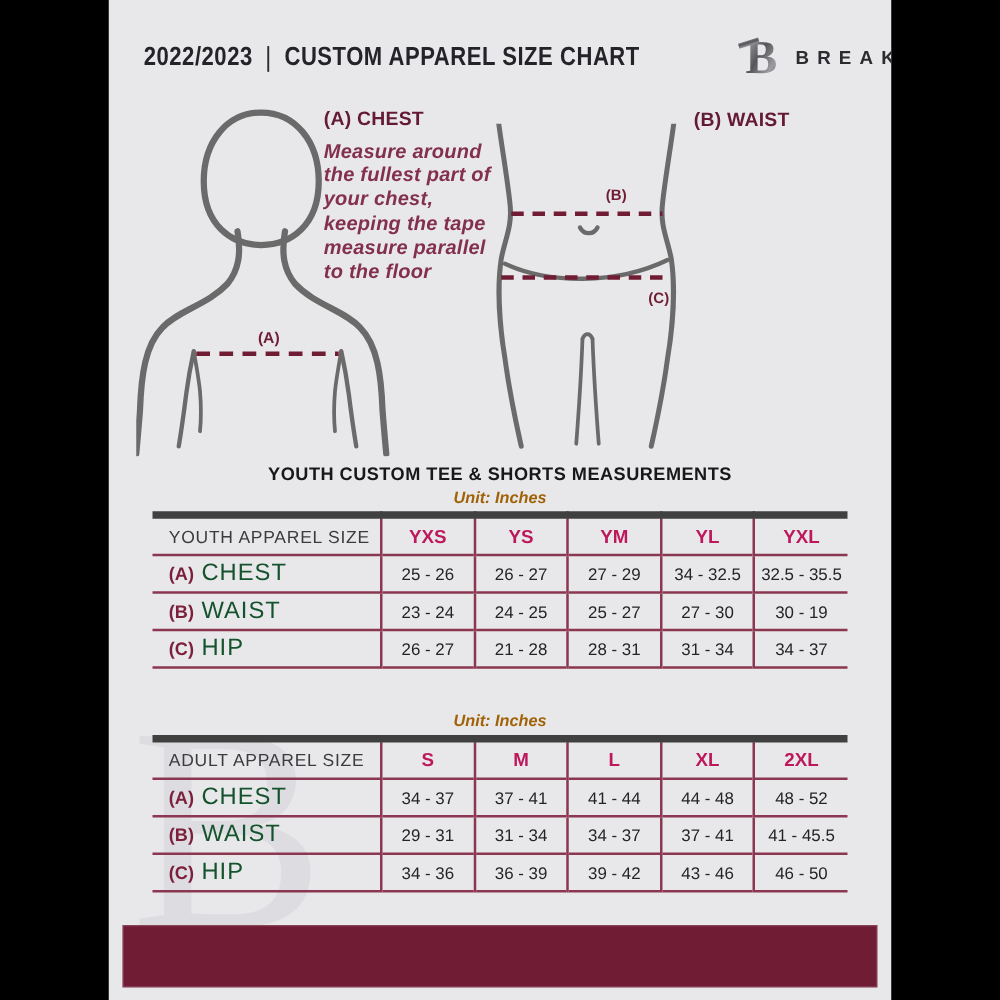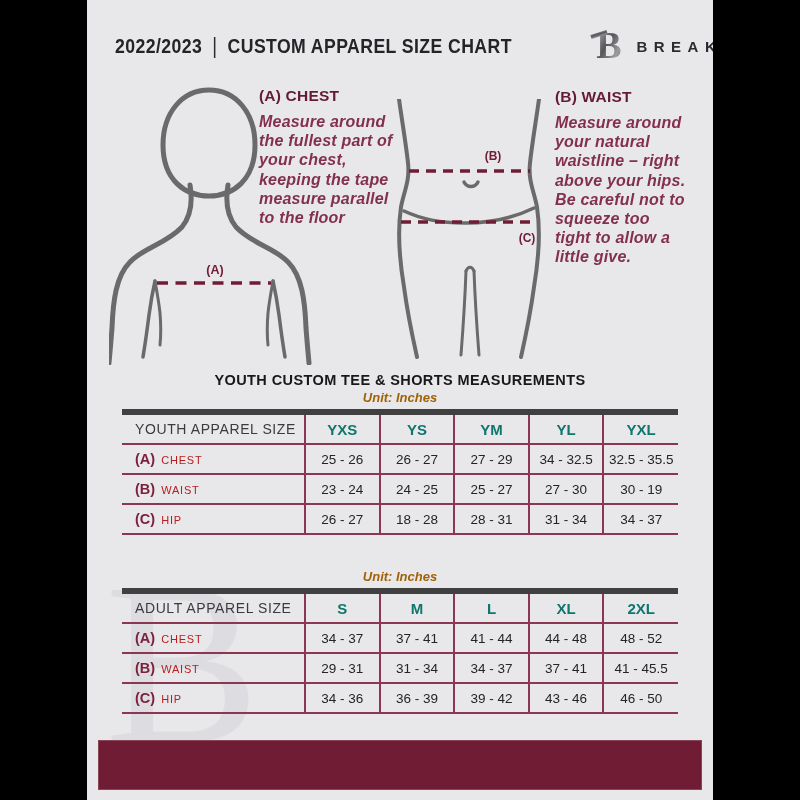--- a/index.html
+++ b/index.html
@@ -38,24 +38,24 @@
 
   
   table { position: absolute; left: 35px; width: 556px; border-collapse: collapse;
     table-layout: fixed; }
   col.c-lbl { width: 183px; }
   thead tr { border-top: 6px solid #404040; border-bottom: 2px solid #8c3751; height: 32px; }
   tbody tr { border-bottom: 2px solid #8c3751; height: 30px; }
   th, td { border-left: 2px solid #8c3751; text-align: center; vertical-align: middle; }
   th:first-child, td:first-child { border-left: none; text-align: left; padding-left: 13px; }
   th.szlbl { font-weight: 400; font-size: 14px; color: #3b3b3f; letter-spacing: .6px; }
-  th.sz { font-weight: 700; font-size: 15px; color: #0f766e; }
+  th.sz { font-weight: 700; font-size: 15px; color: #be185d; }
   td { font-size: 13.5px; color: #242428; }
   td.lbl .k { font-weight: 800; color: #7b1f3b; margin-right: 6px; font-size: 14.5px; }
-  td.lbl .n { font-size: 11px; color: #b91c1c; letter-spacing: .8px; }
+  td.lbl .n { font-size: 19px; color: #14532d; letter-spacing: .8px; }
   .t-youth { top: 409px; }
   .t-adult { top: 588px; }
 
   
   .watermark { position: absolute; left: 18px; top: 548px; font-family: "Liberation Serif", serif;
     font-size: 232px; font-weight: 400; color: rgba(130,130,150,0.10); line-height: 1;
     pointer-events: none; }
   .footer-bar { position: absolute; left: 11px; top: 740px; width: 604px; height: 50px;
     background: #701c34; box-shadow: inset 0 0 0 1px rgba(255,255,255,.18); }
 </style>
@@ -121,21 +121,20 @@
       <path d="M8,123 H144" stroke="#701c34" stroke-width="3.5" stroke-dasharray="10 7" fill="none"></path>
       <text x="134" y="143" text-anchor="middle" font-size="12" font-weight="bold" fill="#701c34">(C)</text>
     </svg>
 
     <div class="inst inst-a">
       <h3>(A) CHEST</h3>
       <p>Measure around the fullest part of your chest, keeping the tape measure parallel to the floor</p>
     </div>
     <div class="inst inst-b">
       <h3>(B) WAIST</h3>
-      <p>Measure around your natural waistline – right above your hips. Be careful not to squeeze too tight to allow a little give.</p>
     </div>
   </div>
 
   <div class="sec-title" style="top:372px;">YOUTH CUSTOM TEE &amp; SHORTS MEASUREMENTS</div>
   <div class="sec-unit" style="top:390px;">Unit: Inches</div>
 
   <table class="t-youth">
     <colgroup>
         <col class="c-lbl">
         <col>
@@ -167,21 +166,21 @@
         <td class="lbl"><span class="k">(B)</span><span class="n">WAIST</span></td>
         <td>23 - 24</td>
         <td>24 - 25</td>
         <td>25 - 27</td>
         <td>27 - 30</td>
         <td>30 - 19</td>
       </tr>
       <tr>
         <td class="lbl"><span class="k">(C)</span><span class="n">HIP</span></td>
         <td>26 - 27</td>
-        <td>18 - 28</td>
+        <td>21 - 28</td>
         <td>28 - 31</td>
         <td>31 - 34</td>
         <td>34 - 37</td>
       </tr>
     </tbody>
   </table>
 
   <div class="sec-unit" style="top:569px;">Unit: Inches</div>
 
   <table class="t-adult">

